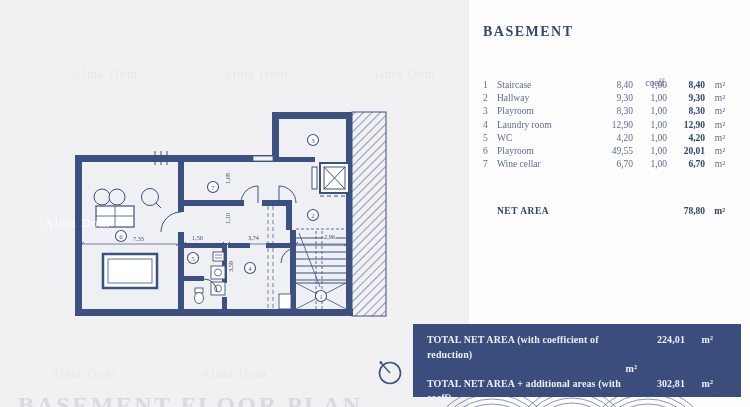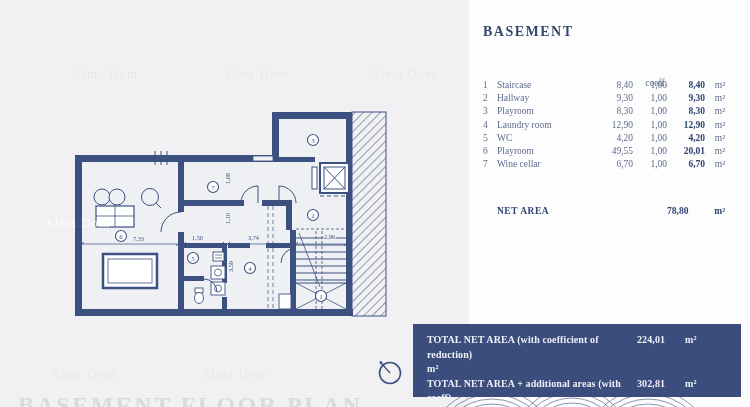--- a/index.html
+++ b/index.html
@@ -13,28 +13,28 @@
   .coeff-head{height:13px;display:grid;grid-template-columns:14px 1fr 50px 34px 38px 20px;}
   .coeff-head span{grid-column:4;text-align:right;margin-top:12px;}
   .trow{display:grid;grid-template-columns:14px 1fr 50px 34px 38px 20px;line-height:13.2px;}
   .trow .num{text-align:left;}
   .trow .area,.trow .coeff{text-align:right;}
   .trow .result{text-align:right;font-weight:bold;color:#2f4470;}
   .trow .unit{text-align:right;}
   .net-row{display:grid;grid-template-columns:14px 1fr 50px 34px 38px 20px;margin-top:35px;
        font-weight:bold;color:#2f4470;}
   .net-row .nlabel{grid-column:2;letter-spacing:0.5px;}
-  .net-row .nvalue{grid-column:5;text-align:left;}
+  .net-row .nvalue{grid-column:5;text-align:right;}
   .net-row .nunit{grid-column:6;text-align:right;}
   
   .totals-box{position:absolute;left:413px;top:324px;width:328px;height:73px;background:#3a4d7c;
        box-sizing:border-box;padding:9px 28px 6px 14px;color:#edf0f6;}
   .totrow{display:grid;grid-template-columns:1fr 48px 28px;font-size:10px;font-weight:bold;
        line-height:14.6px;letter-spacing:0.1px;}
-  .totrow .tval,.totrow .tunit{text-align:left;}
+  .totrow .tval,.totrow .tunit{text-align:right;}
   
   .footer-title{position:absolute;left:18px;top:392px;font-size:24px;font-weight:bold;
        letter-spacing:2.5px;color:#d8dade;white-space:nowrap;}
   
   .wm{position:absolute;font-size:13px;letter-spacing:1px;color:#e7e8ea;white-space:nowrap;}
   .wm.on-plan{color:rgba(255,255,255,0.85);}
   .wm.on-box{color:rgba(255,255,255,0.30);}
   svg{position:absolute;left:0;top:0;}
   .dim{font-size:6.3px;fill:#3d5180;font-family:"Liberation Serif",serif;}
   .halo{stroke:#eef0f4;stroke-width:2;paint-order:stroke;}

